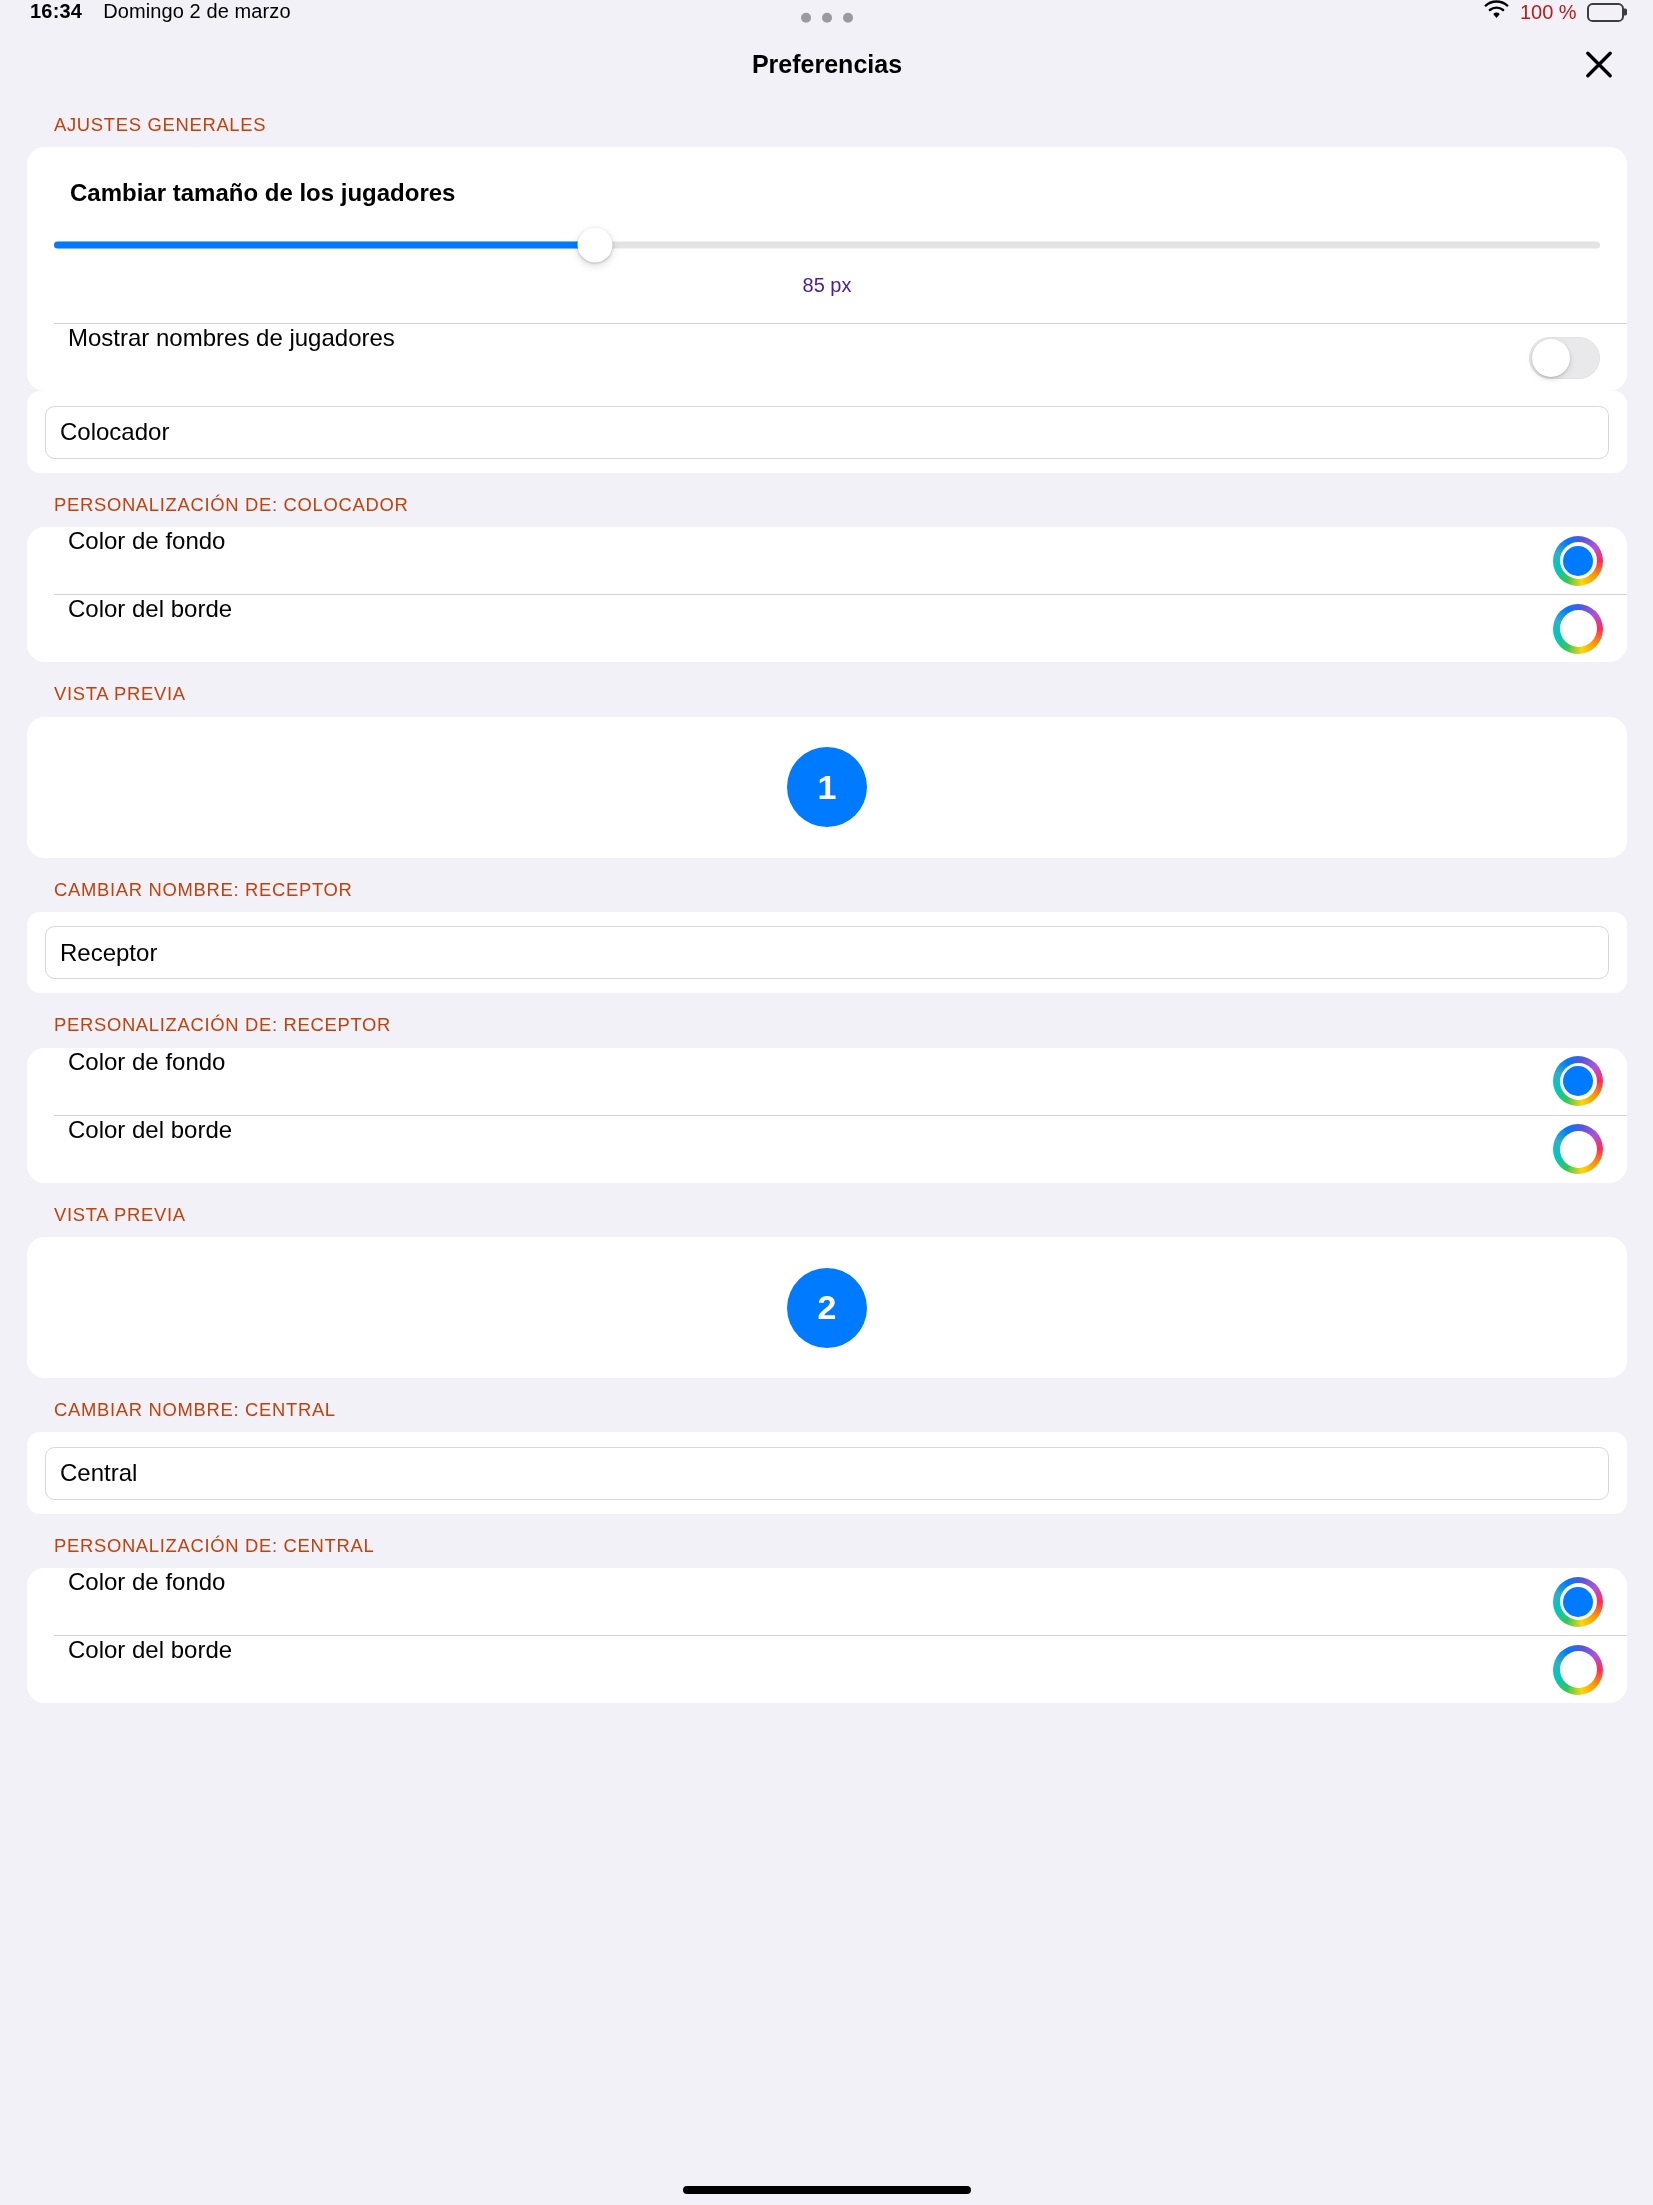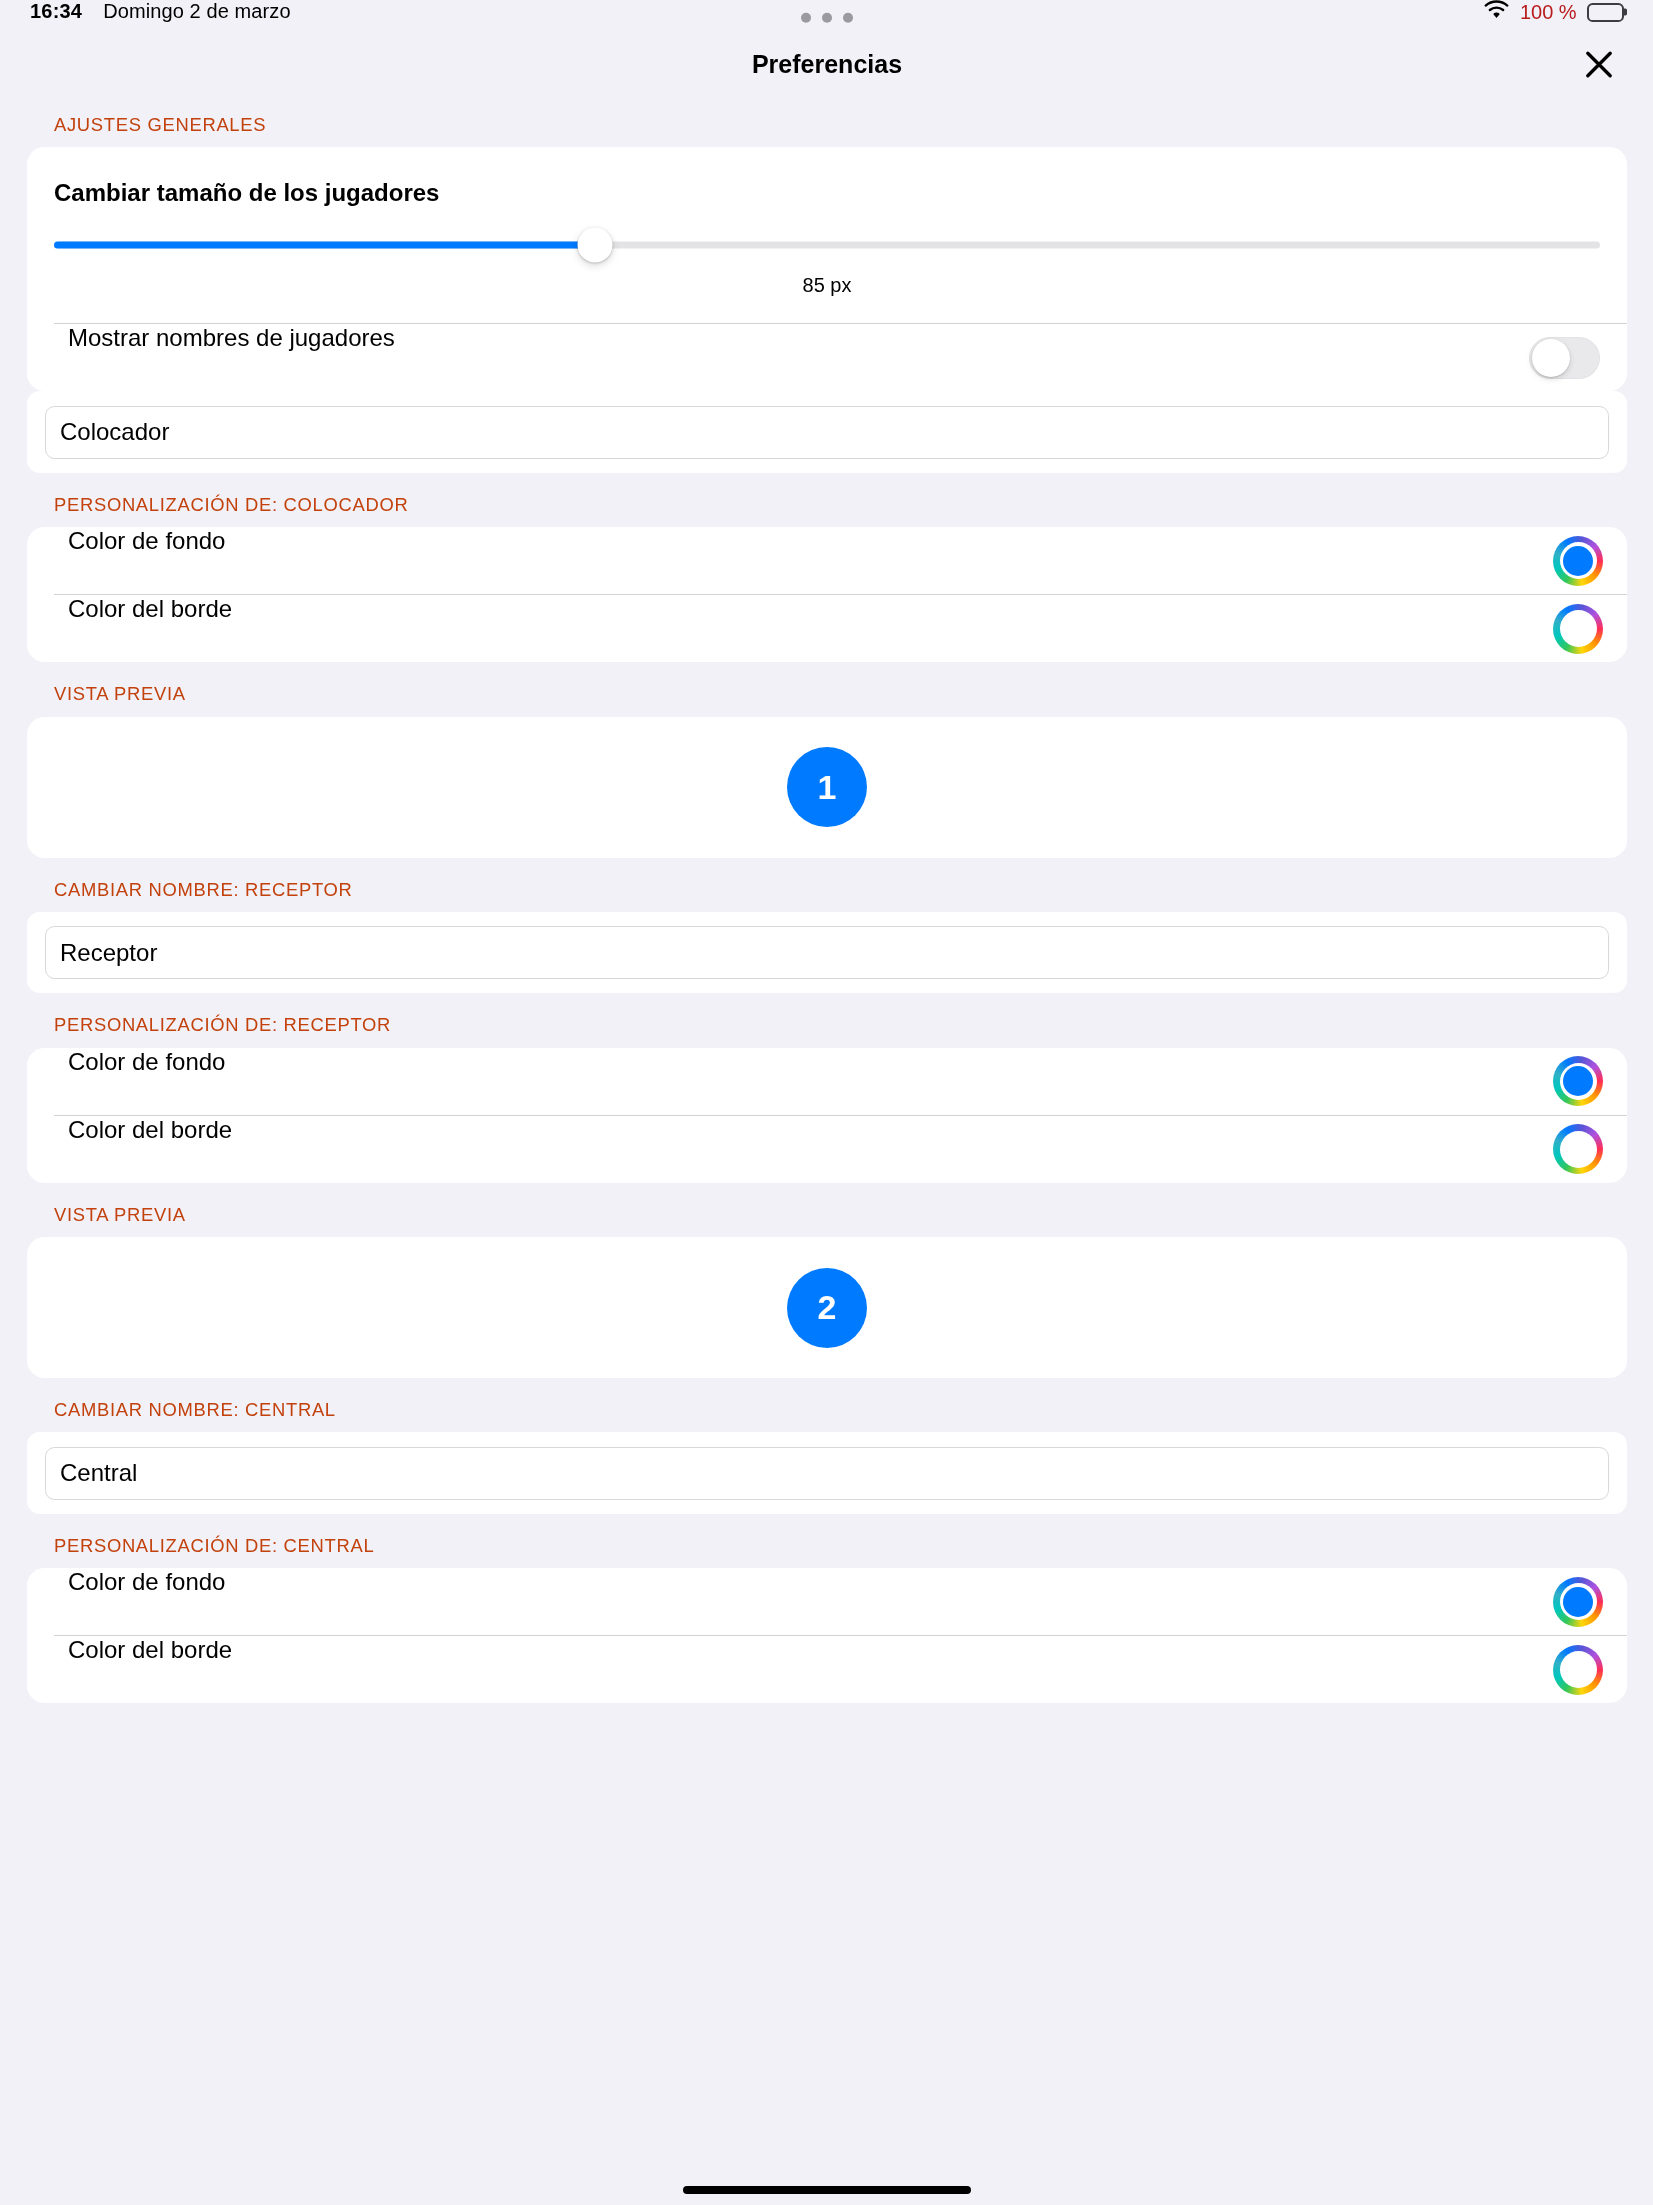--- a/index.html
+++ b/index.html
@@ -78,39 +78,39 @@
     padding: 0 41px;
     position: relative;
   }
   .row-label { font-size: 24px; color: #000; }
   .divider {
     height: 1.2px; background: #D3D3D6; margin-left: 27px;
   }
 
   
   .slider-block { padding: 19px 27px 8px 27px; }
-  .slider-title { font-size: 24px; font-weight: 700; color: #000; padding: 13px 0 19px 0; }
+  .slider-title { font-size: 24px; font-weight: 700; color: #000; padding: 13px 0 19px 0; margin-left: 16px; }
   .slider-wrap { position: relative; height: 37px; }
   .slider-track {
     position: absolute; top: 50%; transform: translateY(-50%);
     left: 0; right: 0; height: 7.2px; border-radius: 4px; background: #E3E3E5;
   }
   .slider-fill {
     position: absolute; top: 50%; transform: translateY(-50%);
     left: 0; height: 7.2px; border-radius: 4px; background: #007AFF;
   }
   .slider-thumb {
     position: absolute; top: 50%;
     width: 35px; height: 35px; border-radius: 50%;
     background: #fff;
     transform: translate(-50%, -50%);
     box-shadow: 0 0.8px 2.4px rgba(0,0,0,.22), 0 3.2px 8px rgba(0,0,0,.14);
   }
   .slider-value {
-    text-align: center; font-size: 20px; color: #000000;
+    text-align: center; font-size: 20px; color: #4c1d95;
     padding: 11.2px 0 17.6px 0;
   }
 
   
   .toggle {
     position: absolute; right: 27px; top: 50%; transform: translateY(-50%);
     width: 71px; height: 42px; border-radius: 21px;
     background: #E9E9EB; border: 0.8px solid #E2E2E5;
   }
   .toggle-knob {

